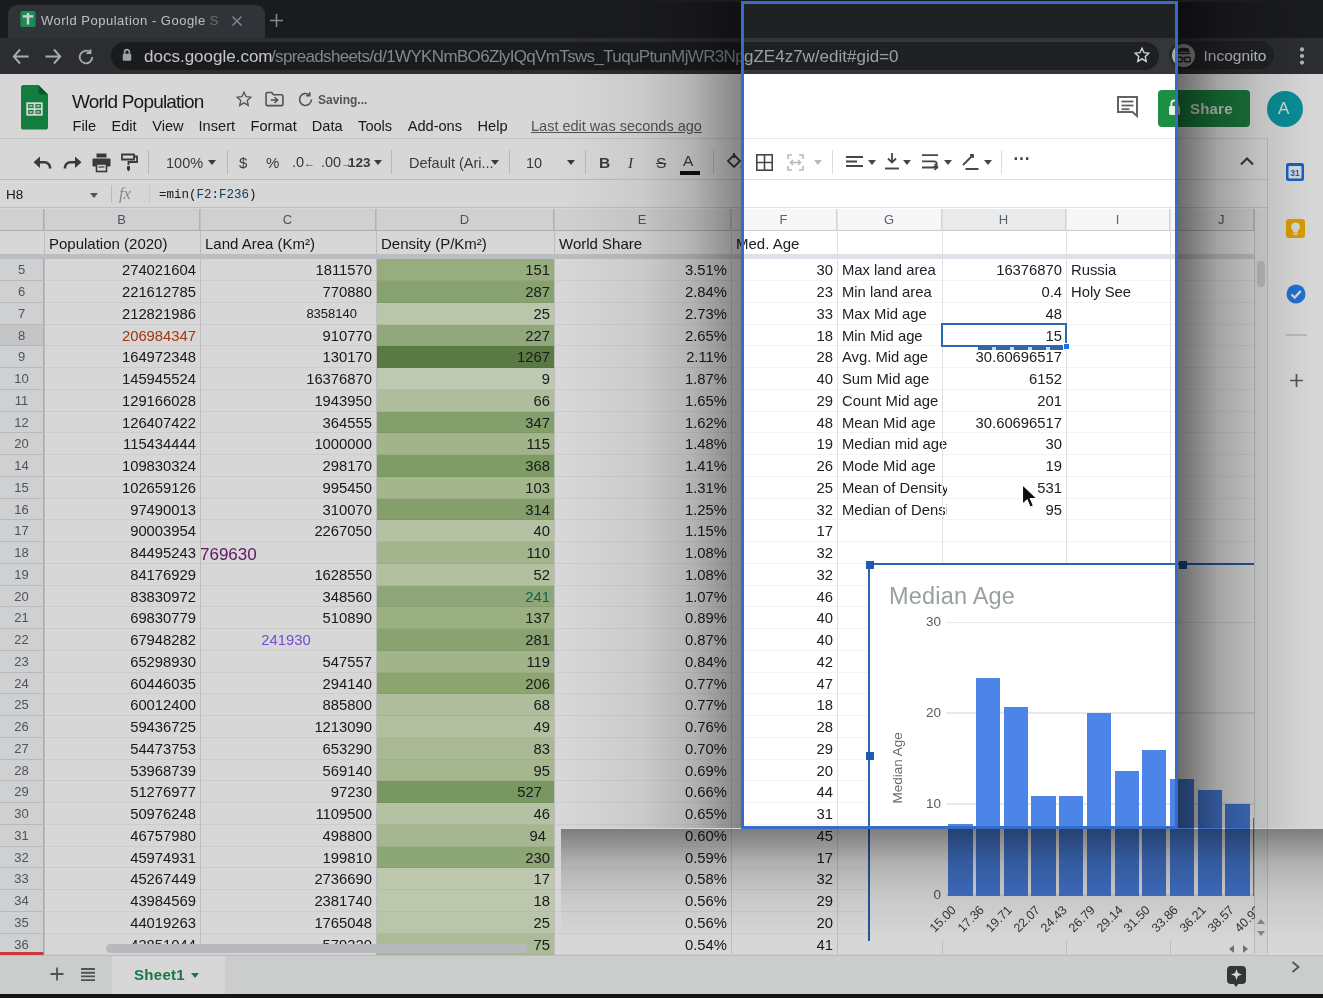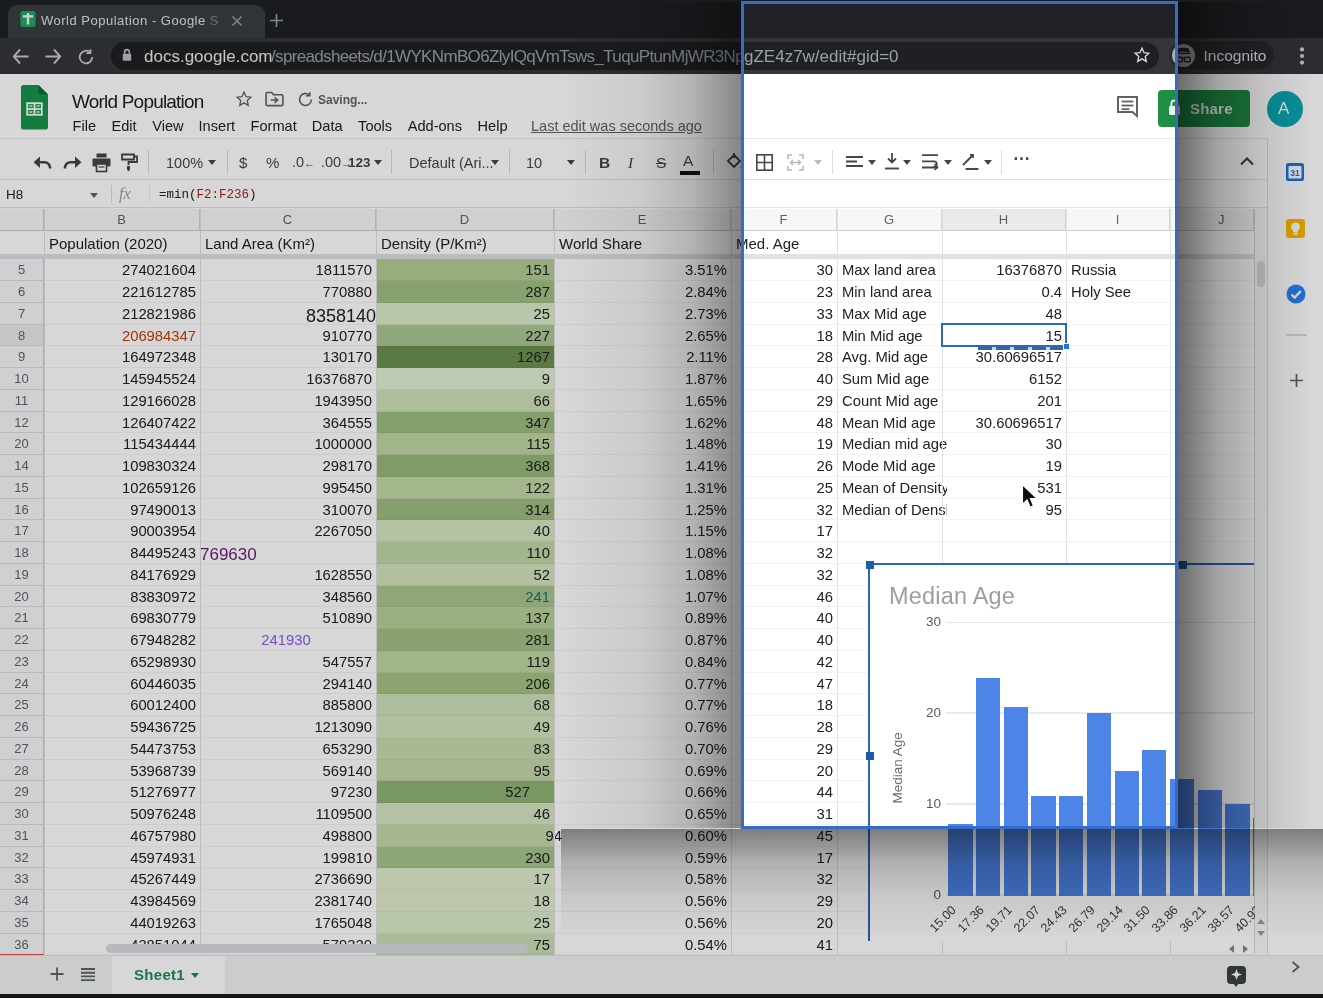--- a/index.html
+++ b/index.html
@@ -189,21 +189,21 @@
 <svg style="left:1240px;top:157px" width="14" height="9" viewBox="0 0 14 9">
     <path d="M1 7.5 L7 1.5 L13 7.5" fill="none" stroke="#3c4043" stroke-width="2"></path>
   </svg>
 
 <div class="ab" style="left:0;top:180px;width:1267px;height:28px;background:#fff;border-bottom:1px solid #e2e2e2"></div>
 <div class="tx" style="left:6px;top:187px;font-size:13.5px;color:#202124">H8</div>
 <div class="ab" style="left:90px;top:193px;width:0;height:0;border:4px solid transparent;border-top:5px solid #5f6368"></div>
 <div class="ab" style="left:111px;top:185px;width:1px;height:18px;background:#dadce0"></div>
 <div class="tx" style="left:119px;top:184px;font-size:16.5px;color:#9aa0a6;font-style:italic;font-family:'Liberation Serif',serif">fx</div>
 <div class="ab" style="left:149px;top:185px;width:1px;height:18px;background:#ececec"></div>
-<div class="tx" style="left:159px;top:188px;font-size:12.5px;color:#202124;font-family:'Liberation Mono',monospace">=min(<span style="color:#b91c1c">F2:F236</span>)</div>
+<div class="tx" style="left:159px;top:188px;font-size:12.5px;color:#202124;font-family:'Liberation Mono',monospace">=min(<span style="color:#0c4a6e">F2:F236</span>)</div>
 <div class="ab" style="left:0;top:208.5px;width:1254px;height:745.0px;background:#fff"></div>
 <div class="ab" style="left:0;top:208.5px;width:44px;height:22.5px;background:#f6f7f8;border-right:1px solid #c9cbcd;border-bottom:1px solid #c9cbcd"></div>
 <div class="ab" style="left:44px;top:208.5px;width:156px;height:22.5px;background:#f6f7f8;border-right:1px solid #d2d3d6;border-bottom:1px solid #c9cbcd;color:#5f6368;font-size:13px;text-align:center;line-height:22.5px">B</div>
 <div class="ab" style="left:200px;top:208.5px;width:176px;height:22.5px;background:#f6f7f8;border-right:1px solid #d2d3d6;border-bottom:1px solid #c9cbcd;color:#5f6368;font-size:13px;text-align:center;line-height:22.5px">C</div>
 <div class="ab" style="left:376px;top:208.5px;width:178px;height:22.5px;background:#f6f7f8;border-right:1px solid #d2d3d6;border-bottom:1px solid #c9cbcd;color:#5f6368;font-size:13px;text-align:center;line-height:22.5px">D</div>
 <div class="ab" style="left:554px;top:208.5px;width:177px;height:22.5px;background:#f6f7f8;border-right:1px solid #d2d3d6;border-bottom:1px solid #c9cbcd;color:#5f6368;font-size:13px;text-align:center;line-height:22.5px">E</div>
 <div class="ab" style="left:731px;top:208.5px;width:106px;height:22.5px;background:#f6f7f8;border-right:1px solid #d2d3d6;border-bottom:1px solid #c9cbcd;color:#5f6368;font-size:13px;text-align:center;line-height:22.5px">F</div>
 <div class="ab" style="left:837px;top:208.5px;width:105px;height:22.5px;background:#f6f7f8;border-right:1px solid #d2d3d6;border-bottom:1px solid #c9cbcd;color:#5f6368;font-size:13px;text-align:center;line-height:22.5px">G</div>
 <div class="ab" style="left:942px;top:208.5px;width:124px;height:22.5px;background:#e9eaec;border-right:1px solid #d2d3d6;border-bottom:1px solid #c9cbcd;color:#5f6368;font-size:13px;text-align:center;line-height:22.5px">H</div>
 <div class="ab" style="left:1066px;top:208.5px;width:104px;height:22.5px;background:#f6f7f8;border-right:1px solid #d2d3d6;border-bottom:1px solid #c9cbcd;color:#5f6368;font-size:13px;text-align:center;line-height:22.5px">I</div>
@@ -228,21 +228,21 @@
 <div class="ab" style="left:44px;top:301.80px;width:1210px;height:1px;background:rgba(40,44,40,0.055)"></div>
 <div class="tx" style="left:44px;top:284.05px;width:152px;text-align:right;font-size:14.8px;color:#202124">221612785</div>
 <div class="tx" style="left:200px;top:284.05px;width:172px;text-align:right;font-size:14.8px;color:#202124">770880</div>
 <div class="tx" style="left:376px;top:284.05px;width:174px;text-align:right;font-size:14.8px;color:#202124">287</div>
 <div class="tx" style="left:554px;top:284.05px;width:173px;text-align:right;font-size:14.8px;color:#202124">2.84%</div>
 <div class="tx" style="left:731px;top:284.05px;width:102px;text-align:right;font-size:14.8px;color:#202124">23</div>
 <div class="ab" style="left:0;top:302.80px;width:44px;height:21.75px;background:#f6f7f8;border-right:1px solid #c9cbcd;border-bottom:1px solid #dcdcdc;color:#5f6368;font-size:13px;text-align:center;line-height:21.75px">7</div>
 <div class="ab" style="left:376px;top:302.80px;width:178px;height:21.75px;background:#dcebca"></div>
 <div class="ab" style="left:44px;top:323.55px;width:1210px;height:1px;background:rgba(40,44,40,0.055)"></div>
 <div class="tx" style="left:44px;top:305.80px;width:152px;text-align:right;font-size:14.8px;color:#202124">212821986</div>
-<div class="tx" style="left:204px;top:305.80px;width:172px;text-align:right;font-size:18px;color:#202124">8358140</div>
+<div class="tx" style="left:185px;top:305.80px;width:172px;text-align:right;font-size:13px;color:#202124">8358140</div>
 <div class="tx" style="left:376px;top:305.80px;width:174px;text-align:right;font-size:14.8px;color:#202124">25</div>
 <div class="tx" style="left:554px;top:305.80px;width:173px;text-align:right;font-size:14.8px;color:#202124">2.73%</div>
 <div class="tx" style="left:731px;top:305.80px;width:102px;text-align:right;font-size:14.8px;color:#202124">33</div>
 <div class="ab" style="left:0;top:324.55px;width:44px;height:21.75px;background:#e9eaec;border-right:1px solid #c9cbcd;border-bottom:1px solid #dcdcdc;color:#5f6368;font-size:13px;text-align:center;line-height:21.75px">8</div>
 <div class="ab" style="left:376px;top:324.55px;width:178px;height:21.75px;background:#adc893"></div>
 <div class="ab" style="left:44px;top:345.30px;width:1210px;height:1px;background:rgba(40,44,40,0.055)"></div>
 <div class="tx" style="left:44px;top:327.55px;width:152px;text-align:right;font-size:14.8px;color:#c2410c">206984347</div>
 <div class="tx" style="left:200px;top:327.55px;width:172px;text-align:right;font-size:14.8px;color:#202124">910770</div>
 <div class="tx" style="left:376px;top:327.55px;width:174px;text-align:right;font-size:14.8px;color:#202124">227</div>
 <div class="tx" style="left:554px;top:327.55px;width:173px;text-align:right;font-size:14.8px;color:#202124">2.65%</div>
@@ -293,21 +293,21 @@
 <div class="tx" style="left:44px;top:458.05px;width:152px;text-align:right;font-size:14.8px;color:#202124">109830324</div>
 <div class="tx" style="left:200px;top:458.05px;width:172px;text-align:right;font-size:14.8px;color:#202124">298170</div>
 <div class="tx" style="left:376px;top:458.05px;width:174px;text-align:right;font-size:14.8px;color:#202124">368</div>
 <div class="tx" style="left:554px;top:458.05px;width:173px;text-align:right;font-size:14.8px;color:#202124">1.41%</div>
 <div class="tx" style="left:731px;top:458.05px;width:102px;text-align:right;font-size:14.8px;color:#202124">26</div>
 <div class="ab" style="left:0;top:476.80px;width:44px;height:21.75px;background:#f6f7f8;border-right:1px solid #c9cbcd;border-bottom:1px solid #dcdcdc;color:#5f6368;font-size:13px;text-align:center;line-height:21.75px">15</div>
 <div class="ab" style="left:376px;top:476.80px;width:178px;height:21.75px;background:#c2d8a7"></div>
 <div class="ab" style="left:44px;top:497.55px;width:1210px;height:1px;background:rgba(40,44,40,0.055)"></div>
 <div class="tx" style="left:44px;top:479.80px;width:152px;text-align:right;font-size:14.8px;color:#202124">102659126</div>
 <div class="tx" style="left:200px;top:479.80px;width:172px;text-align:right;font-size:14.8px;color:#202124">995450</div>
-<div class="tx" style="left:376px;top:479.80px;width:174px;text-align:right;font-size:14.8px;color:#202124">122</div>
+<div class="tx" style="left:376px;top:479.80px;width:174px;text-align:right;font-size:14.8px;color:#202124">103</div>
 <div class="tx" style="left:554px;top:479.80px;width:173px;text-align:right;font-size:14.8px;color:#202124">1.31%</div>
 <div class="tx" style="left:731px;top:479.80px;width:102px;text-align:right;font-size:14.8px;color:#202124">25</div>
 <div class="ab" style="left:0;top:498.55px;width:44px;height:21.75px;background:#f6f7f8;border-right:1px solid #c9cbcd;border-bottom:1px solid #dcdcdc;color:#5f6368;font-size:13px;text-align:center;line-height:21.75px">16</div>
 <div class="ab" style="left:376px;top:498.55px;width:178px;height:21.75px;background:#9dbd80"></div>
 <div class="ab" style="left:44px;top:519.30px;width:1210px;height:1px;background:rgba(40,44,40,0.055)"></div>
 <div class="tx" style="left:44px;top:501.55px;width:152px;text-align:right;font-size:14.8px;color:#202124">97490013</div>
 <div class="tx" style="left:200px;top:501.55px;width:172px;text-align:right;font-size:14.8px;color:#202124">310070</div>
 <div class="tx" style="left:376px;top:501.55px;width:174px;text-align:right;font-size:14.8px;color:#202124">314</div>
 <div class="tx" style="left:554px;top:501.55px;width:173px;text-align:right;font-size:14.8px;color:#202124">1.25%</div>
 <div class="tx" style="left:731px;top:501.55px;width:102px;text-align:right;font-size:14.8px;color:#202124">32</div>
@@ -405,37 +405,37 @@
 <div class="tx" style="left:44px;top:762.55px;width:152px;text-align:right;font-size:14.8px;color:#202124">53968739</div>
 <div class="tx" style="left:200px;top:762.55px;width:172px;text-align:right;font-size:14.8px;color:#202124">569140</div>
 <div class="tx" style="left:376px;top:762.55px;width:174px;text-align:right;font-size:14.8px;color:#202124">95</div>
 <div class="tx" style="left:554px;top:762.55px;width:173px;text-align:right;font-size:14.8px;color:#202124">0.69%</div>
 <div class="tx" style="left:731px;top:762.55px;width:102px;text-align:right;font-size:14.8px;color:#202124">20</div>
 <div class="ab" style="left:0;top:781.30px;width:44px;height:21.75px;background:#f6f7f8;border-right:1px solid #c9cbcd;border-bottom:1px solid #dcdcdc;color:#5f6368;font-size:13px;text-align:center;line-height:21.75px">29</div>
 <div class="ab" style="left:376px;top:781.30px;width:178px;height:21.75px;background:#90b472"></div>
 <div class="ab" style="left:44px;top:802.05px;width:1210px;height:1px;background:rgba(40,44,40,0.055)"></div>
 <div class="tx" style="left:44px;top:784.30px;width:152px;text-align:right;font-size:14.8px;color:#202124">51276977</div>
 <div class="tx" style="left:200px;top:784.30px;width:172px;text-align:right;font-size:14.8px;color:#202124">97230</div>
-<div class="tx" style="left:356px;top:784.30px;width:174px;text-align:right;font-size:14.8px;color:#202124">527</div>
+<div class="tx" style="left:368px;top:784.30px;width:174px;text-align:right;font-size:14.8px;color:#202124">527</div>
 <div class="tx" style="left:554px;top:784.30px;width:173px;text-align:right;font-size:14.8px;color:#202124">0.66%</div>
 <div class="tx" style="left:731px;top:784.30px;width:102px;text-align:right;font-size:14.8px;color:#202124">44</div>
 <div class="ab" style="left:0;top:803.05px;width:44px;height:21.75px;background:#f6f7f8;border-right:1px solid #c9cbcd;border-bottom:1px solid #dcdcdc;color:#5f6368;font-size:13px;text-align:center;line-height:21.75px">30</div>
 <div class="ab" style="left:376px;top:803.05px;width:178px;height:21.75px;background:#d6e6c2"></div>
 <div class="ab" style="left:44px;top:823.80px;width:1210px;height:1px;background:rgba(40,44,40,0.055)"></div>
 <div class="tx" style="left:44px;top:806.05px;width:152px;text-align:right;font-size:14.8px;color:#202124">50976248</div>
 <div class="tx" style="left:200px;top:806.05px;width:172px;text-align:right;font-size:14.8px;color:#202124">1109500</div>
 <div class="tx" style="left:376px;top:806.05px;width:174px;text-align:right;font-size:14.8px;color:#202124">46</div>
 <div class="tx" style="left:554px;top:806.05px;width:173px;text-align:right;font-size:14.8px;color:#202124">0.65%</div>
 <div class="tx" style="left:731px;top:806.05px;width:102px;text-align:right;font-size:14.8px;color:#202124">31</div>
 <div class="ab" style="left:0;top:824.80px;width:44px;height:21.75px;background:#f6f7f8;border-right:1px solid #c9cbcd;border-bottom:1px solid #dcdcdc;color:#5f6368;font-size:13px;text-align:center;line-height:21.75px">31</div>
 <div class="ab" style="left:376px;top:824.80px;width:178px;height:21.75px;background:#c5daab"></div>
 <div class="ab" style="left:44px;top:845.55px;width:1210px;height:1px;background:rgba(40,44,40,0.055)"></div>
 <div class="tx" style="left:44px;top:827.80px;width:152px;text-align:right;font-size:14.8px;color:#202124">46757980</div>
 <div class="tx" style="left:200px;top:827.80px;width:172px;text-align:right;font-size:14.8px;color:#202124">498800</div>
-<div class="tx" style="left:388px;top:827.80px;width:174px;text-align:right;font-size:14.8px;color:#202124">94</div>
+<div class="tx" style="left:372px;top:827.80px;width:174px;text-align:right;font-size:14.8px;color:#202124">94</div>
 <div class="tx" style="left:554px;top:827.80px;width:173px;text-align:right;font-size:14.8px;color:#202124">0.60%</div>
 <div class="tx" style="left:731px;top:827.80px;width:102px;text-align:right;font-size:14.8px;color:#202124">45</div>
 <div class="ab" style="left:0;top:846.55px;width:44px;height:21.75px;background:#f6f7f8;border-right:1px solid #c9cbcd;border-bottom:1px solid #dcdcdc;color:#5f6368;font-size:13px;text-align:center;line-height:21.75px">32</div>
 <div class="ab" style="left:376px;top:846.55px;width:178px;height:21.75px;background:#a8c58b"></div>
 <div class="ab" style="left:44px;top:867.30px;width:1210px;height:1px;background:rgba(40,44,40,0.055)"></div>
 <div class="tx" style="left:44px;top:849.55px;width:152px;text-align:right;font-size:14.8px;color:#202124">45974931</div>
 <div class="tx" style="left:200px;top:849.55px;width:172px;text-align:right;font-size:14.8px;color:#202124">199810</div>
 <div class="tx" style="left:376px;top:849.55px;width:174px;text-align:right;font-size:14.8px;color:#202124">230</div>
 <div class="tx" style="left:554px;top:849.55px;width:173px;text-align:right;font-size:14.8px;color:#202124">0.59%</div>
 <div class="tx" style="left:731px;top:849.55px;width:102px;text-align:right;font-size:14.8px;color:#202124">17</div>
@@ -456,21 +456,21 @@
 <div class="tx" style="left:554px;top:893.05px;width:173px;text-align:right;font-size:14.8px;color:#202124">0.56%</div>
 <div class="tx" style="left:731px;top:893.05px;width:102px;text-align:right;font-size:14.8px;color:#202124">29</div>
 <div class="ab" style="left:0;top:911.80px;width:44px;height:21.75px;background:#f6f7f8;border-right:1px solid #c9cbcd;border-bottom:1px solid #dcdcdc;color:#5f6368;font-size:13px;text-align:center;line-height:21.75px">35</div>
 <div class="ab" style="left:376px;top:911.80px;width:178px;height:21.75px;background:#dcebca"></div>
 <div class="ab" style="left:44px;top:932.55px;width:1210px;height:1px;background:rgba(40,44,40,0.055)"></div>
 <div class="tx" style="left:44px;top:914.80px;width:152px;text-align:right;font-size:14.8px;color:#202124">44019263</div>
 <div class="tx" style="left:200px;top:914.80px;width:172px;text-align:right;font-size:14.8px;color:#202124">1765048</div>
 <div class="tx" style="left:376px;top:914.80px;width:174px;text-align:right;font-size:14.8px;color:#202124">25</div>
 <div class="tx" style="left:554px;top:914.80px;width:173px;text-align:right;font-size:14.8px;color:#202124">0.56%</div>
 <div class="tx" style="left:731px;top:914.80px;width:102px;text-align:right;font-size:14.8px;color:#202124">20</div>
-<div class="ab" style="left:0;top:933.55px;width:44px;height:21.75px;background:#f6f7f8;border-right:1px solid #c9cbcd;border-bottom:1px solid #ef4444;color:#5f6368;font-size:13px;text-align:center;line-height:21.75px">36</div>
+<div class="ab" style="left:0;top:933.55px;width:44px;height:21.75px;background:#f6f7f8;border-right:1px solid #c9cbcd;border-bottom:3px solid #ef4444;color:#5f6368;font-size:13px;text-align:center;line-height:21.75px">36</div>
 <div class="ab" style="left:376px;top:933.55px;width:178px;height:21.75px;background:#cbdeb3"></div>
 <div class="ab" style="left:44px;top:954.30px;width:1210px;height:1px;background:rgba(40,44,40,0.055)"></div>
 <div class="tx" style="left:44px;top:936.55px;width:152px;text-align:right;font-size:14.8px;color:#202124">43851044</div>
 <div class="tx" style="left:200px;top:936.55px;width:172px;text-align:right;font-size:14.8px;color:#202124">579320</div>
 <div class="tx" style="left:376px;top:936.55px;width:174px;text-align:right;font-size:14.8px;color:#202124">75</div>
 <div class="tx" style="left:554px;top:936.55px;width:173px;text-align:right;font-size:14.8px;color:#202124">0.54%</div>
 <div class="tx" style="left:731px;top:936.55px;width:102px;text-align:right;font-size:14.8px;color:#202124">41</div>
 <div class="tx" style="left:842px;top:262.30px;width:105px;overflow:hidden;font-size:14.8px;color:#202124">Max land area</div>
 <div class="tx" style="left:942px;top:262.30px;width:120px;text-align:right;font-size:14.8px;color:#202124">16376870</div>
 <div class="tx" style="left:1071px;top:262.30px;font-size:14.8px;color:#202124">Russia</div>

